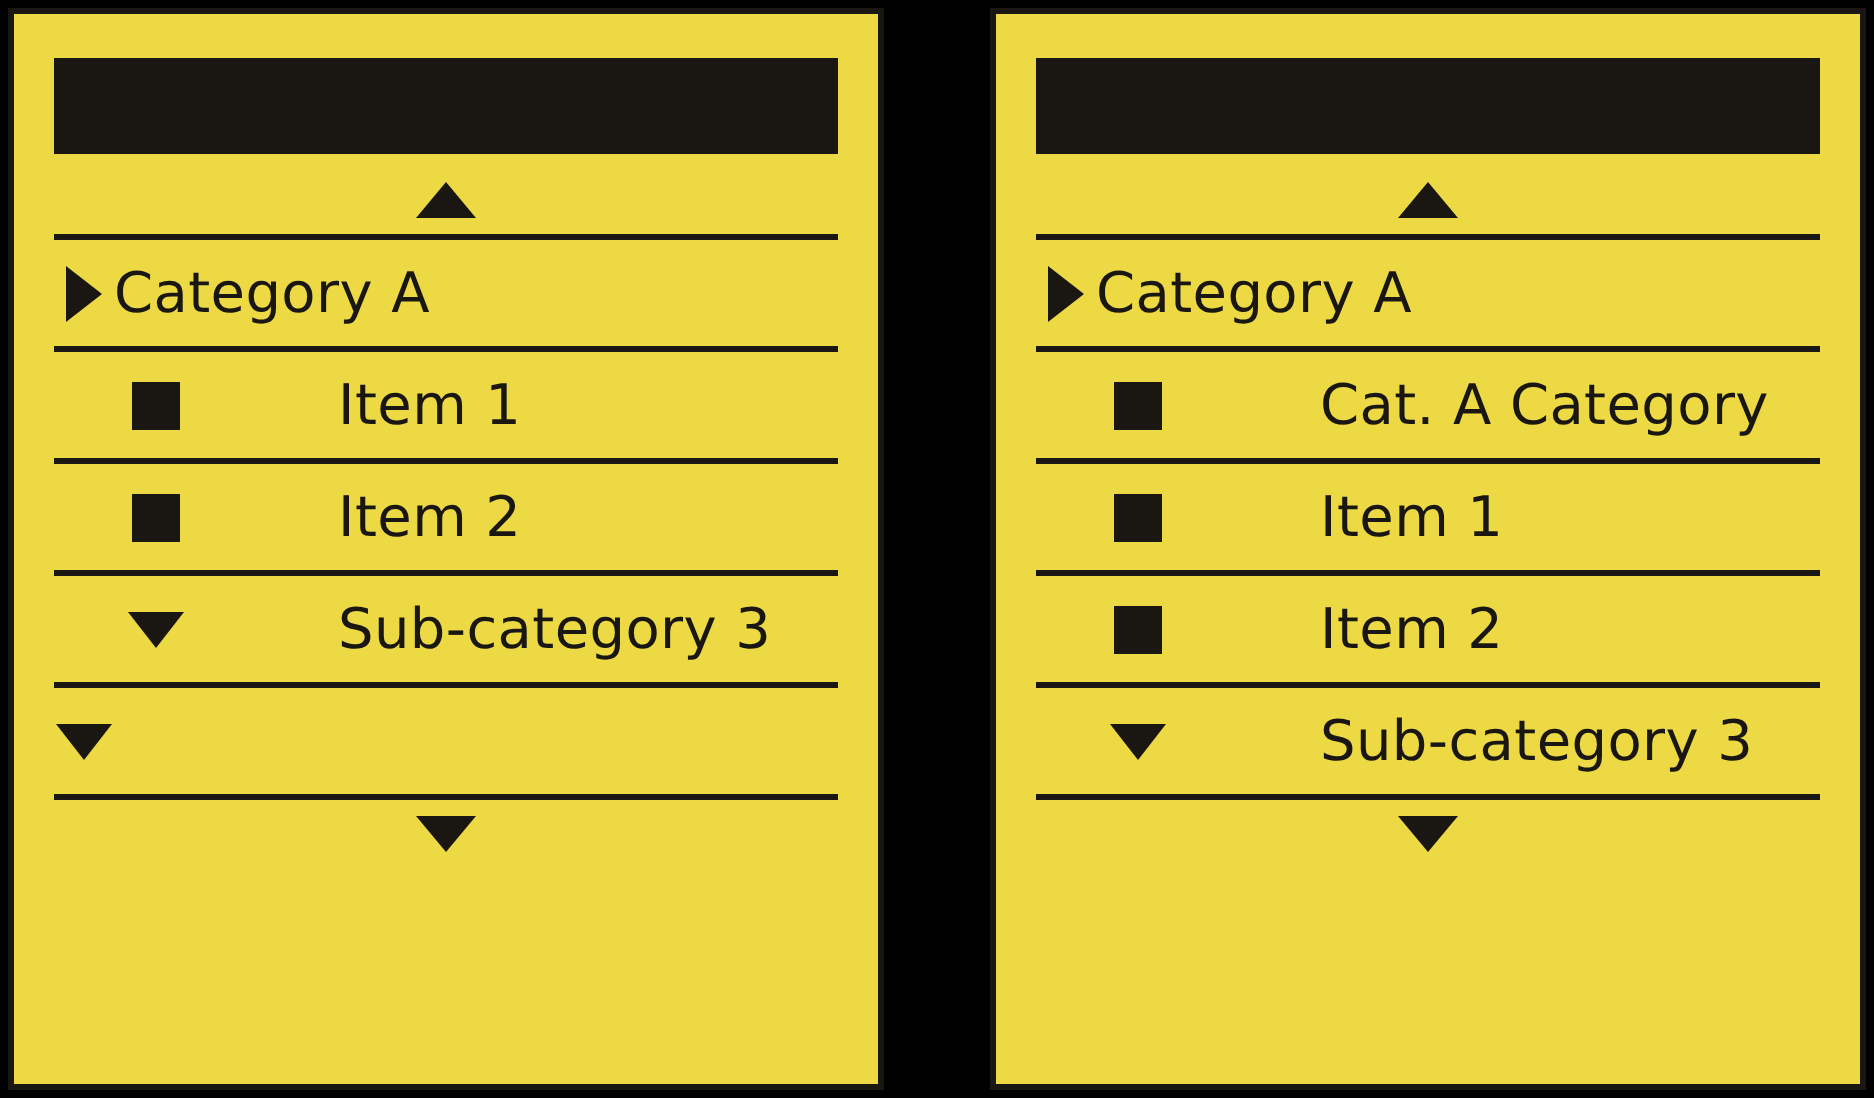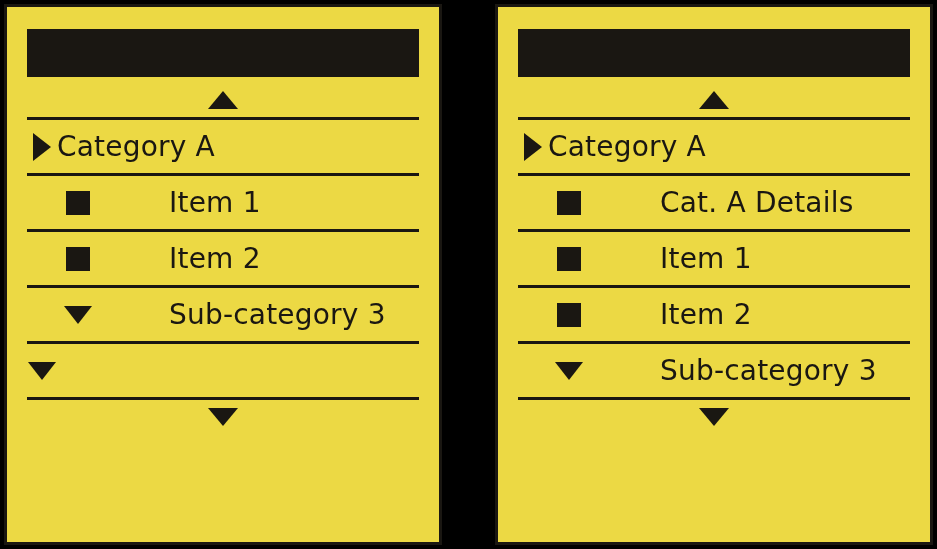--- a/index.html
+++ b/index.html
@@ -179,21 +179,21 @@
             </div>
           <span class="label">Category A</span>
         </div>
         <div class="rule"></div>
 
         <div class="row indent">
           <div class="icon-slot">
               <div class="sq"></div>
             </div>
           <div class="gap"></div>
-          <span class="label">Cat. A Details</span>
+          <span class="label">Cat. A Category</span>
         </div>
         <div class="rule"></div>
 
         <div class="row indent">
           <div class="icon-slot">
               <div class="sq"></div>
             </div>
           <div class="gap"></div>
           <span class="label">Item 1</span>
         </div>

